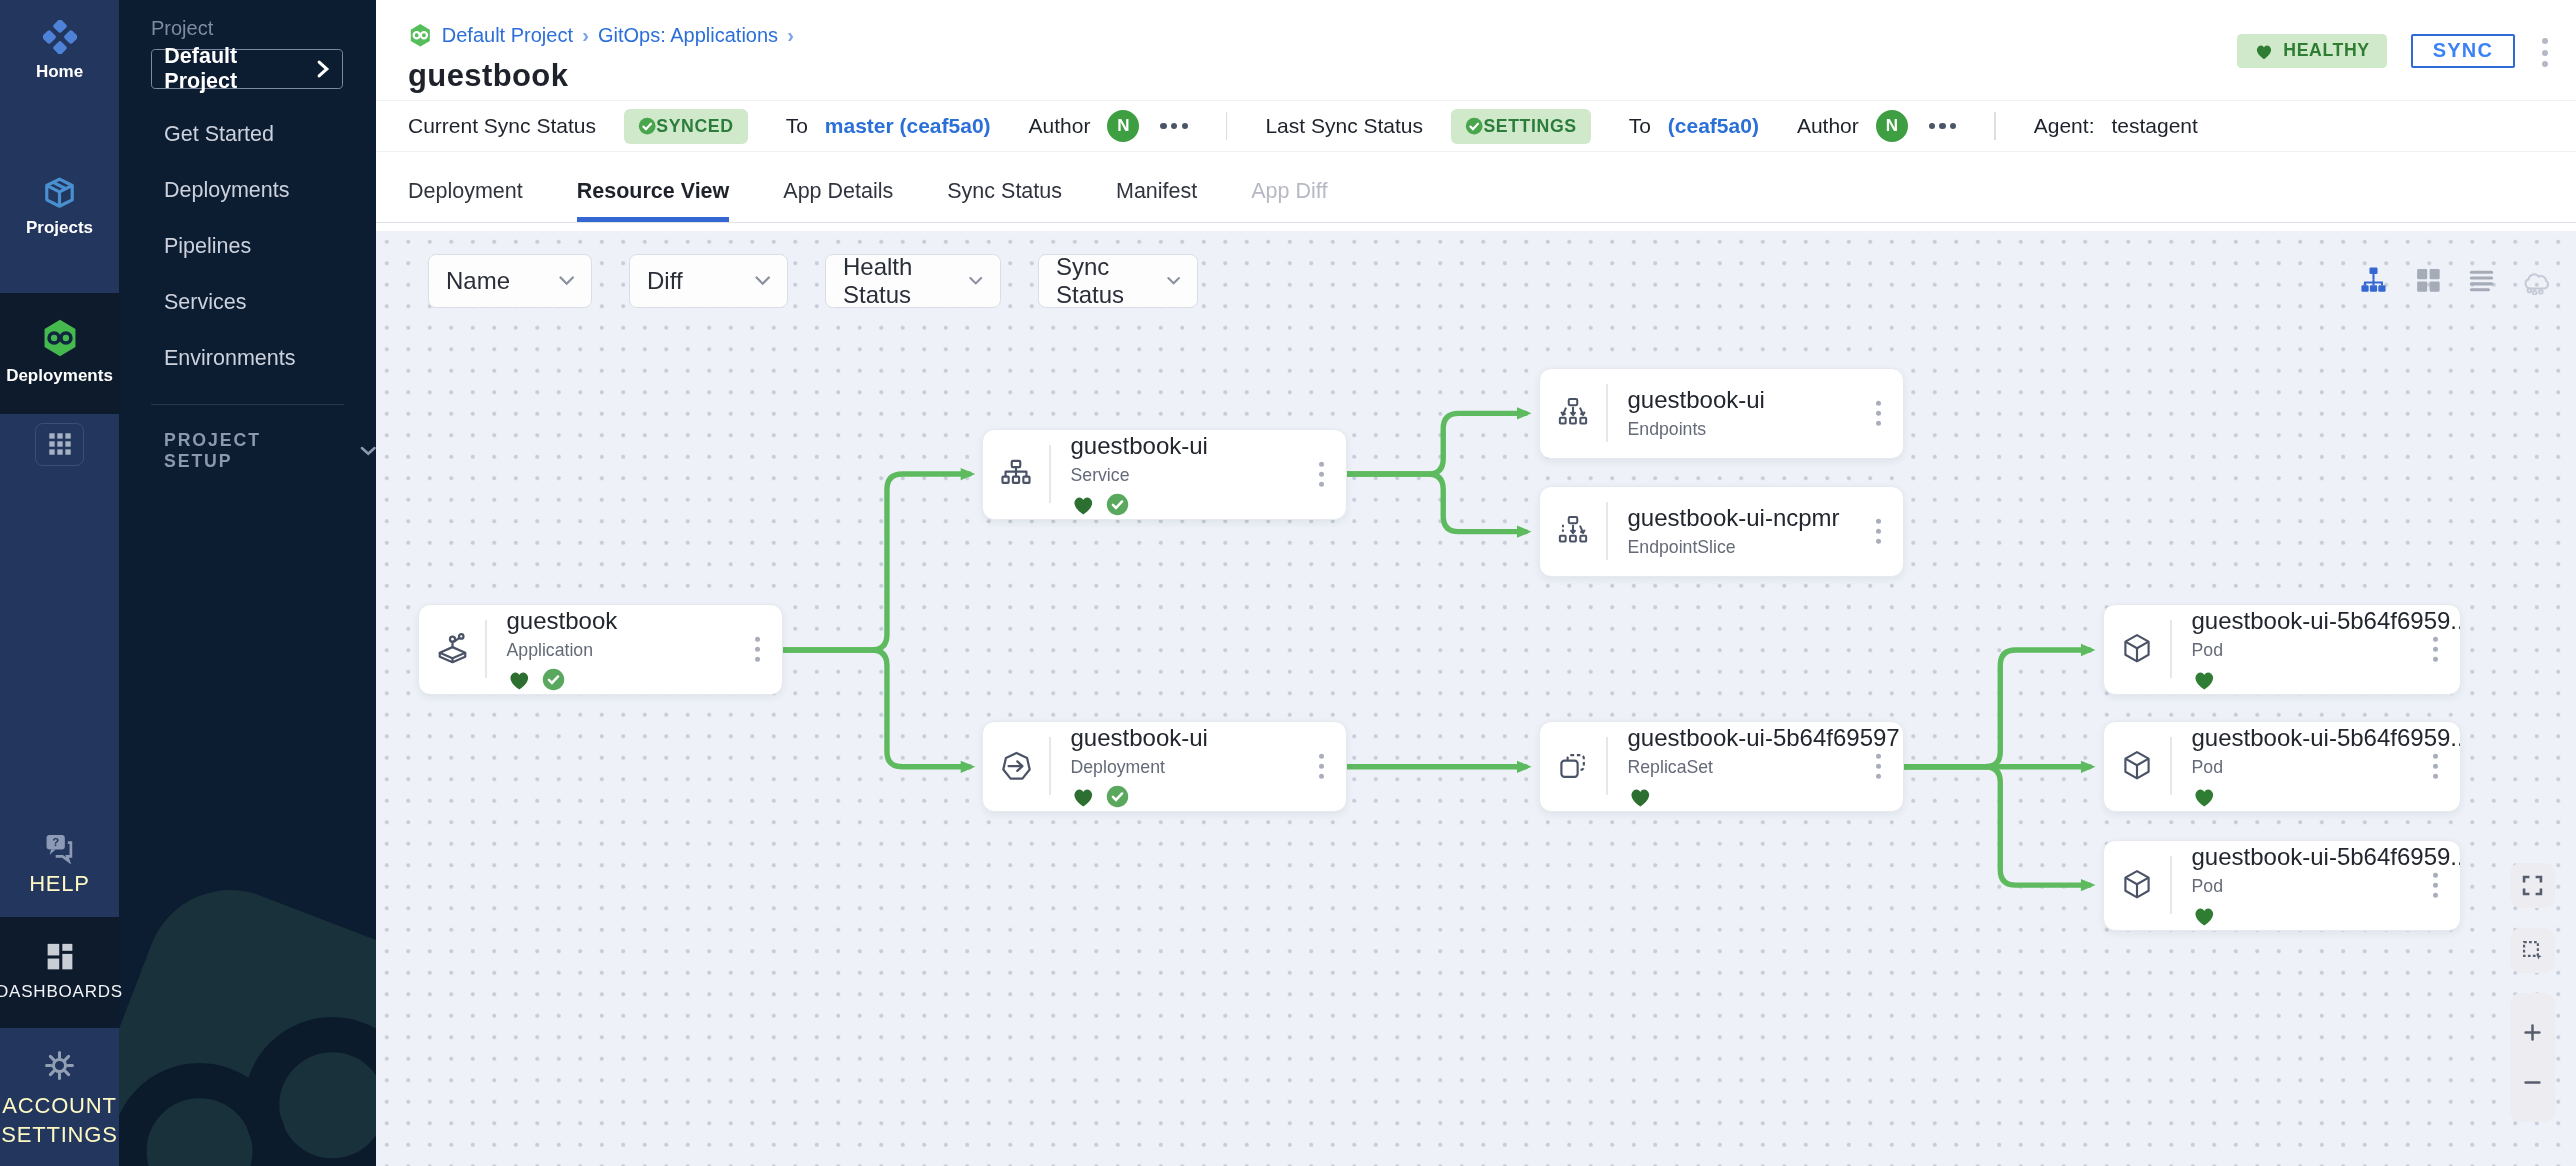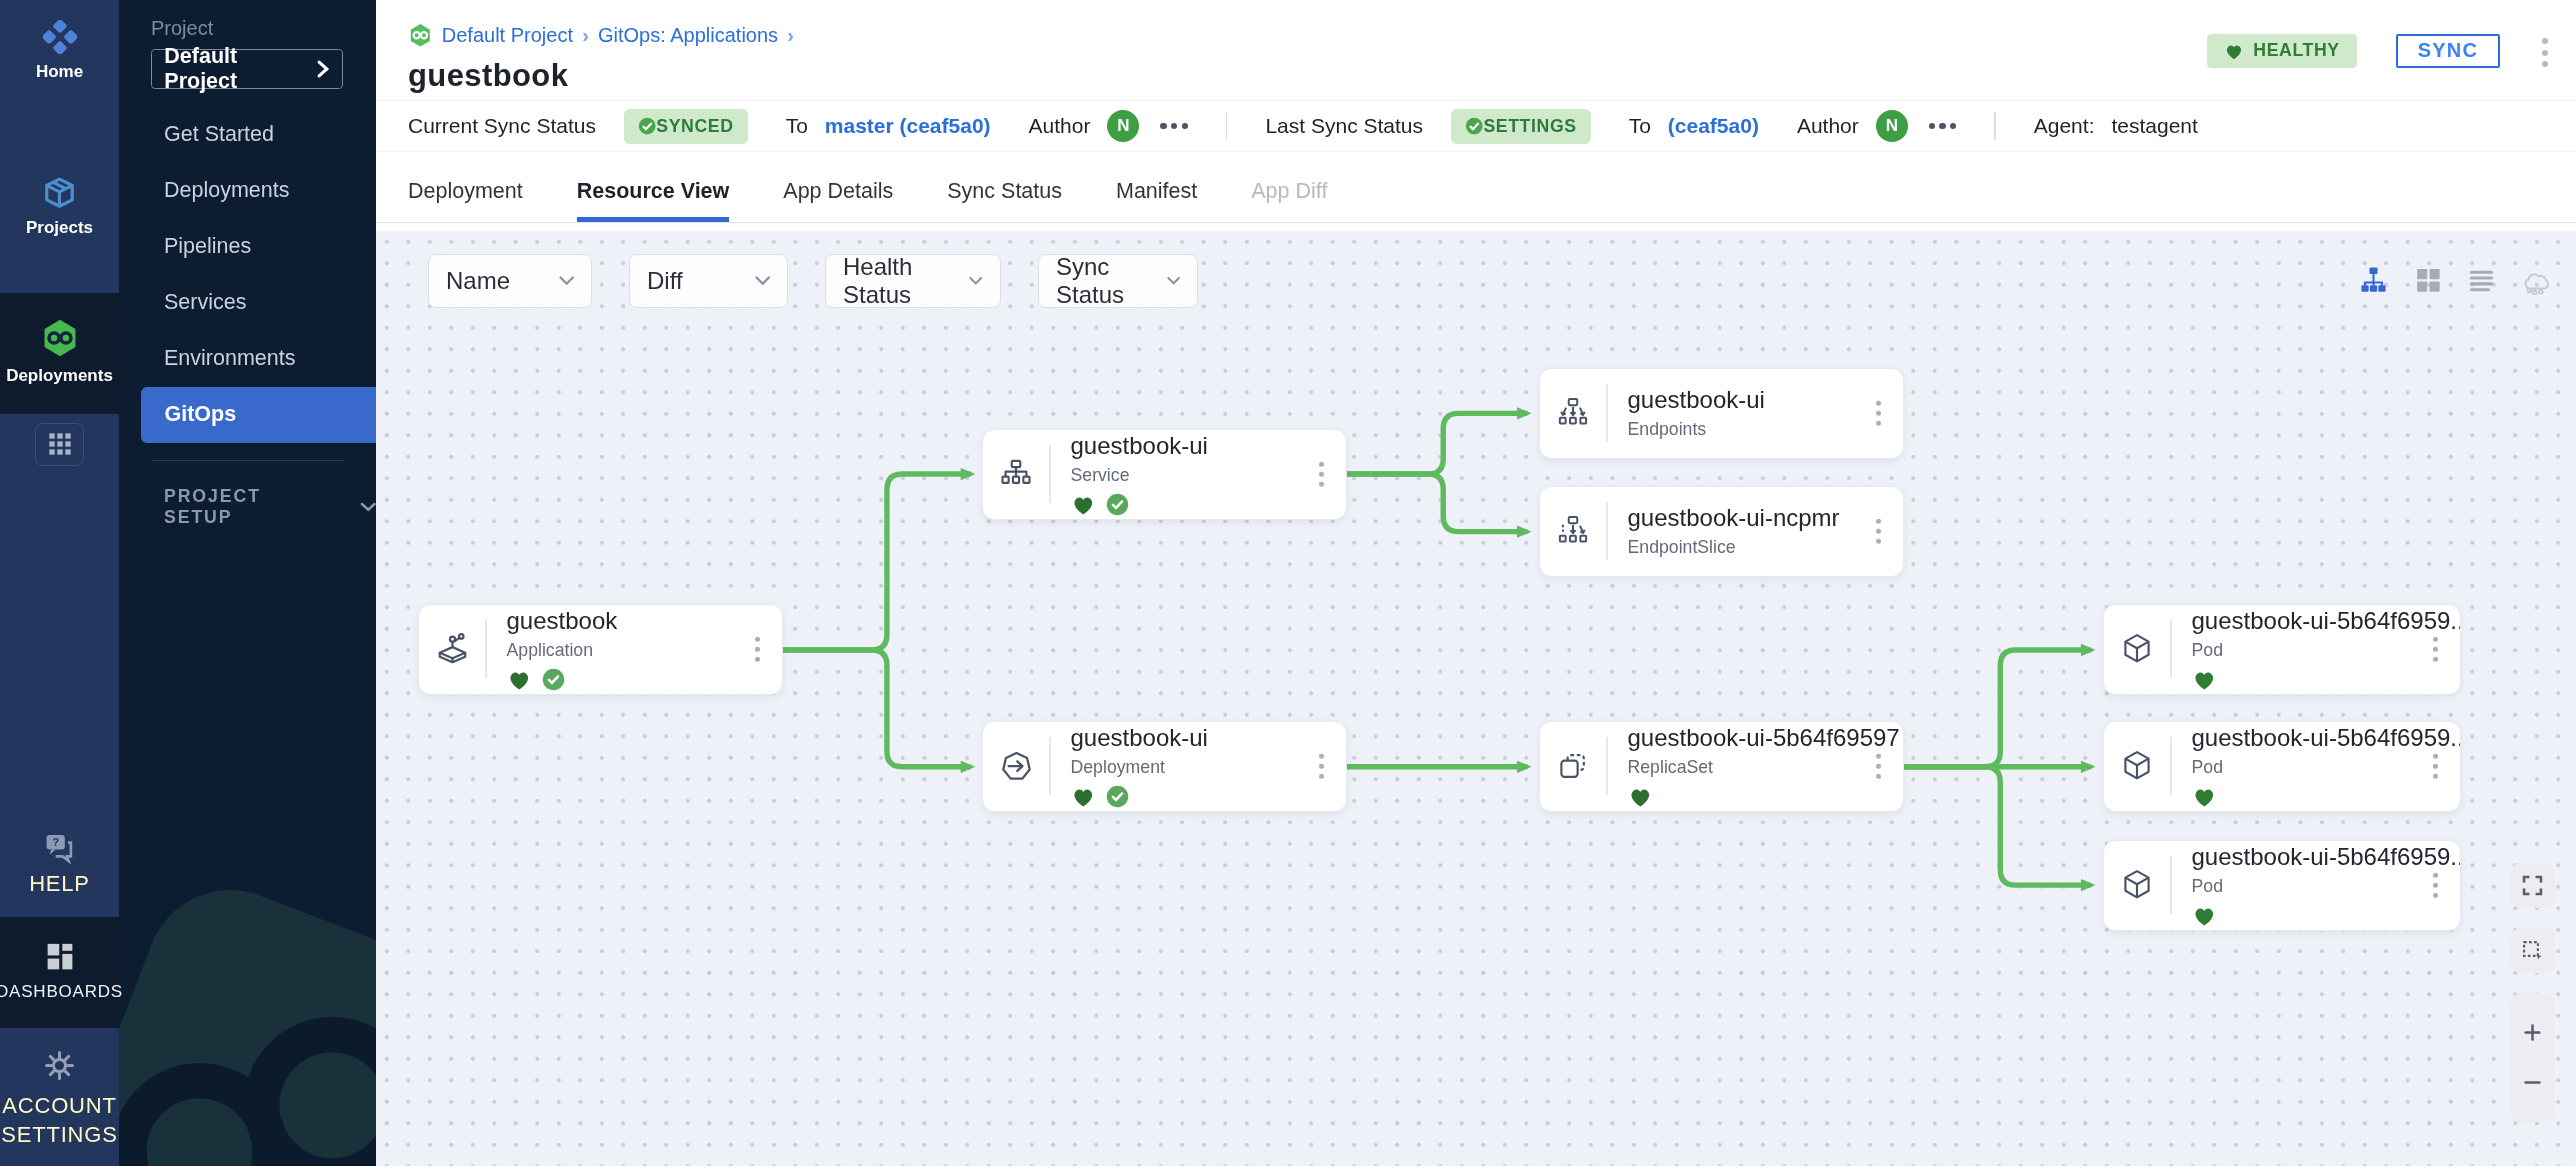--- a/index.html
+++ b/index.html
@@ -47,21 +47,21 @@
   .sidebar-watermark { position:absolute; left:0; bottom:0; z-index:1; pointer-events:none; }
 
   
   .main { flex:1; display:flex; flex-direction:column; background:#fff; min-width:0; }
 
   .page-header { height:100px; padding:23px 24.6px 0 32px; display:flex; justify-content:space-between; }
   .crumb-row { display:flex; align-items:center; gap:9.2px; font-size:20px; color:#2b6fd9; }
   .crumb { cursor:pointer; }
   .crumb-sep { color:#7aa3e8; font-weight:bold; }
   .page-title { font-size:31px; font-weight:bold; color:#1e222a; margin-top:10.8px; letter-spacing:0.4px; }
-  .header-right { display:flex; align-items:flex-start; gap:39px; padding-top:10.8px;justify-content:space-between; }
+  .header-right { display:flex; align-items:flex-start; gap:24px; padding-top:10.8px;justify-content:space-between; }
   .health-badge { background:#cfe9ca; border-radius:4.6px; height:34px; padding:0 17px;
     display:flex; align-items:center; gap:9.2px; color:#2e7d32; font-size:17.7px; font-weight:bold;
     letter-spacing:0.6px; }
   .sync-btn { height:34px; padding:0 20px; border:2.3px solid #2f6bd8; border-radius:2px;
     background:#fff; color:#3b82f6; font-size:20px; font-weight:bold; letter-spacing:1.2px;
     display:flex; align-items:center; cursor:pointer; }
   .vdots { display:flex; flex-direction:column; gap:5.4px; padding:4.6px 3.1px; cursor:pointer; }
   .vdots i { width:6.1px; height:6.1px; border-radius:50%; background:#b4b9c6; }
 
   .status-row { height:51px; display:flex; align-items:center; padding-left:32px;
@@ -228,23 +228,20 @@
           <span>Deployments</span>
         </div>
       <div class="sb-item">
           <span>Pipelines</span>
         </div>
       <div class="sb-item">
           <span>Services</span>
         </div>
       <div class="sb-item">
           <span>Environments</span>
-        </div>
-      <div class="sb-item active">
-          <span>GitOps</span>
         </div>
     </div>
     <div class="sb-divider"></div>
     <div class="sb-setup">
       <span>PROJECT SETUP</span>
       <svg width="20" height="12.3" viewBox="0 0 26 16">
         <path d="M3 3 L13 12 L23 3" fill="none" stroke="#8b98ad" stroke-width="4" stroke-linecap="round"></path>
       </svg>
     </div>
     <svg class="sidebar-watermark" width="257" height="323" viewBox="0 0 335 420">

